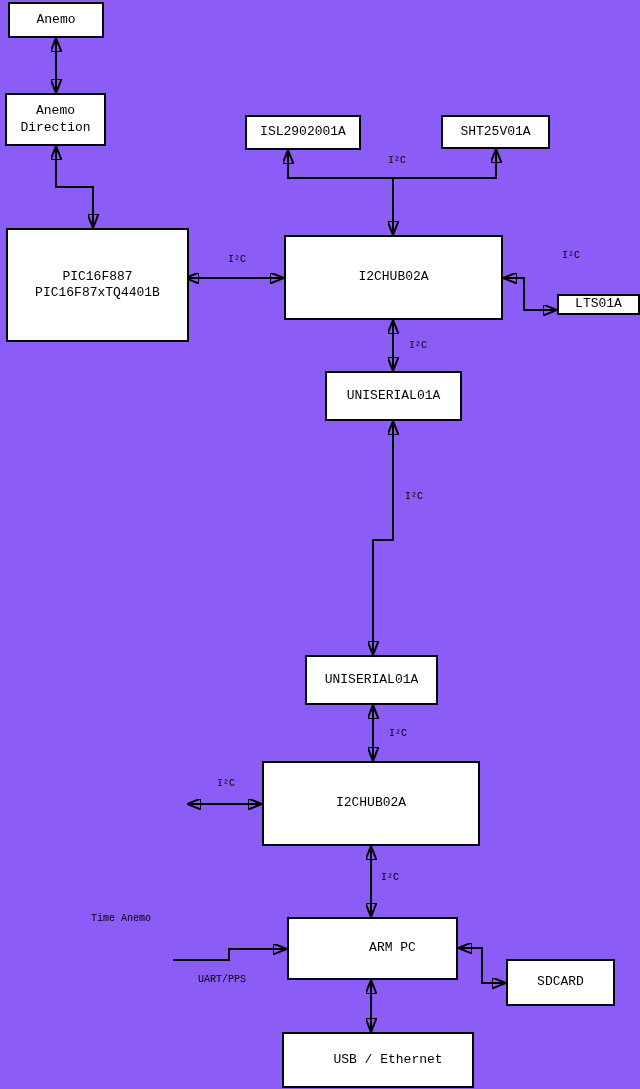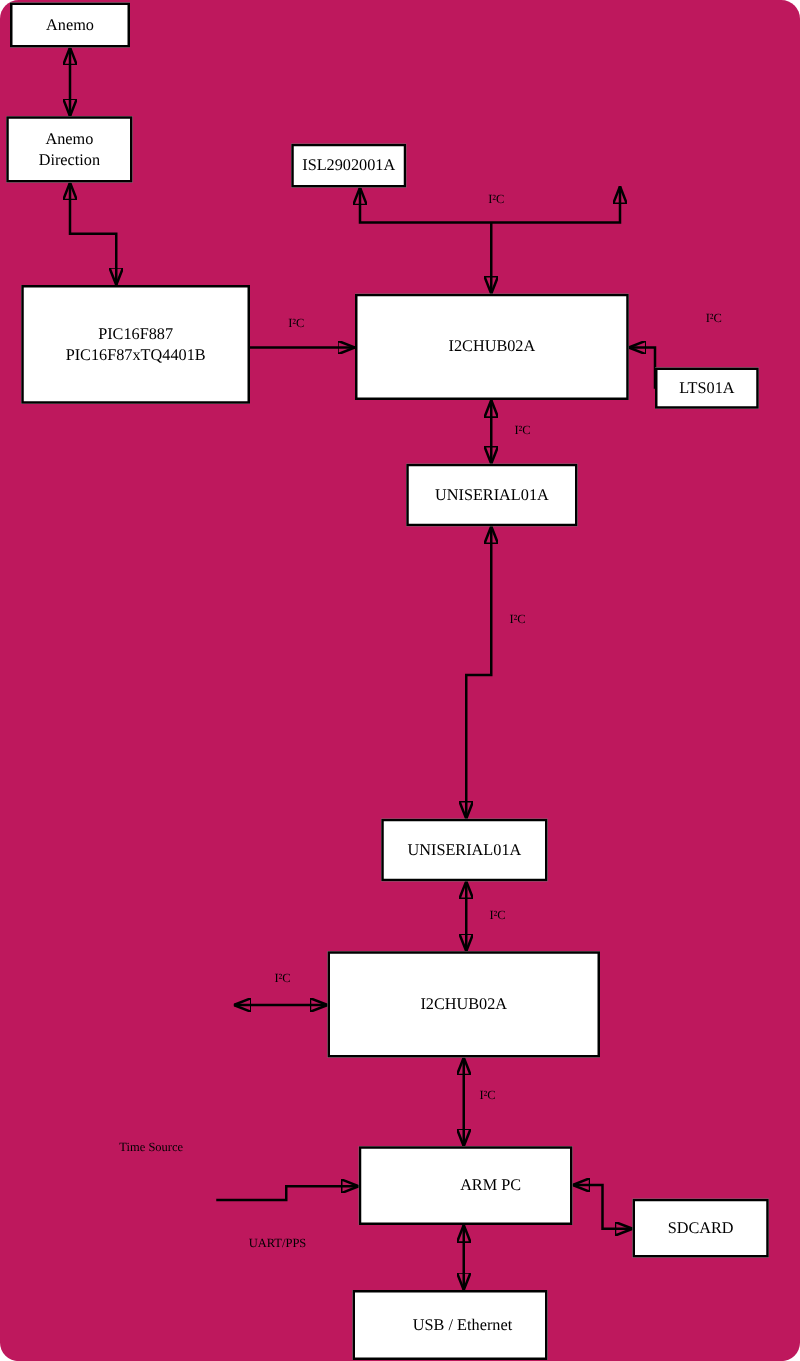--- a/index.html
+++ b/index.html
@@ -4,25 +4,24 @@
 <style>
   html, body {
     margin: 0;
     padding: 0;
     background: #ffffff;
   }
   .canvas {
     position: relative;
     width: 640px;
     height: 1089px;
-    background: #be185d;
-    font-family: Liberation Serif, serif;
+    background: #8b5cf6;
+    font-family: Liberation Mono, monospace;
     color: #000000;
     overflow: hidden;
-    border-radius: 15px;
   }
   .edge-layer {
     position: absolute;
     left: 0;
     top: 0;
     width: 640px;
     height: 1089px;
   }
   .edge-layer path {
     fill: none;
@@ -72,36 +71,37 @@
     <path d="M187,804 H262" marker-start="url(#arrow)" marker-end="url(#arrow)"></path>
     <path d="M371,846 V917" marker-start="url(#arrow)" marker-end="url(#arrow)"></path>
     <path d="M173,960 H229 V949 H287" marker-end="url(#arrow)"></path>
     <path d="M458,948 H482 V983 H506" marker-start="url(#arrow)" marker-end="url(#arrow)"></path>
     <path d="M371,980 V1032" marker-start="url(#arrow)" marker-end="url(#arrow)"></path>
   </svg>
 
   <div class="node" style="left:8px;   top:2px;    width:96px;  height:36px;">Anemo</div>
   <div class="node" style="left:5px;   top:93px;   width:101px; height:53px;">Anemo
 Direction</div>
-  <div class="node" style="left:17px;   top:228px;  width:183px; height:95px;">PIC16F887
+  <div class="node" style="left:6px;   top:228px;  width:183px; height:114px;">PIC16F887
 PIC16F87xTQ4401B</div>
-  <div class="node" style="left:233px; top:115px;  width:92px; height:35px;">ISL2902001A</div>
+  <div class="node" style="left:245px; top:115px;  width:116px; height:35px;">ISL2902001A</div>
+  <div class="node" style="left:441px; top:115px;  width:109px; height:34px;">SHT25V01A</div>
   <div class="node" style="left:284px; top:235px;  width:219px; height:85px;">I2CHUB02A</div>
-  <div class="node" style="left:524px; top:294px;  width:83px;  height:33px;">LTS01A</div>
+  <div class="node" style="left:557px; top:294px;  width:83px;  height:21px;">LTS01A</div>
   <div class="node" style="left:325px; top:371px;  width:137px; height:50px;">UNISERIAL01A</div>
   <div class="node" style="left:305px; top:655px;  width:133px; height:50px;">UNISERIAL01A</div>
   <div class="node" style="left:262px; top:761px;  width:218px; height:85px;">I2CHUB02A</div>
   <div class="node" style="left:287px; top:917px;  width:171px; height:63px;padding-left:40px;">ARM PC</div>
   <div class="node" style="left:506px; top:959px;  width:109px; height:47px;">SDCARD</div>
-  <div class="node" style="left:282px; top:1032px; width:156px; height:56px;padding-left:20px;">USB / Ethernet</div>
+  <div class="node" style="left:282px; top:1032px; width:192px; height:56px;padding-left:20px;">USB / Ethernet</div>
 
   <div class="lbl" style="left:397px; top:160px;">I²C</div>
   <div class="lbl" style="left:237px; top:259px;">I²C</div>
   <div class="lbl" style="left:571px; top:255px;">I²C</div>
   <div class="lbl" style="left:418px; top:345px;">I²C</div>
   <div class="lbl" style="left:414px; top:496px;">I²C</div>
   <div class="lbl" style="left:398px; top:733px;">I²C</div>
   <div class="lbl" style="left:226px; top:783px;">I²C</div>
   <div class="lbl" style="left:390px; top:877px;">I²C</div>
-  <div class="lbl" style="left:222px; top:979px;margin-top:16px;">UART/PPS</div>
-  <div class="lbl" style="left:121px; top:918px;">Time Source</div>
+  <div class="lbl" style="left:222px; top:979px;">UART/PPS</div>
+  <div class="lbl" style="left:121px; top:918px;">Time Anemo</div>
 
 </div>
 
 </body></html>

